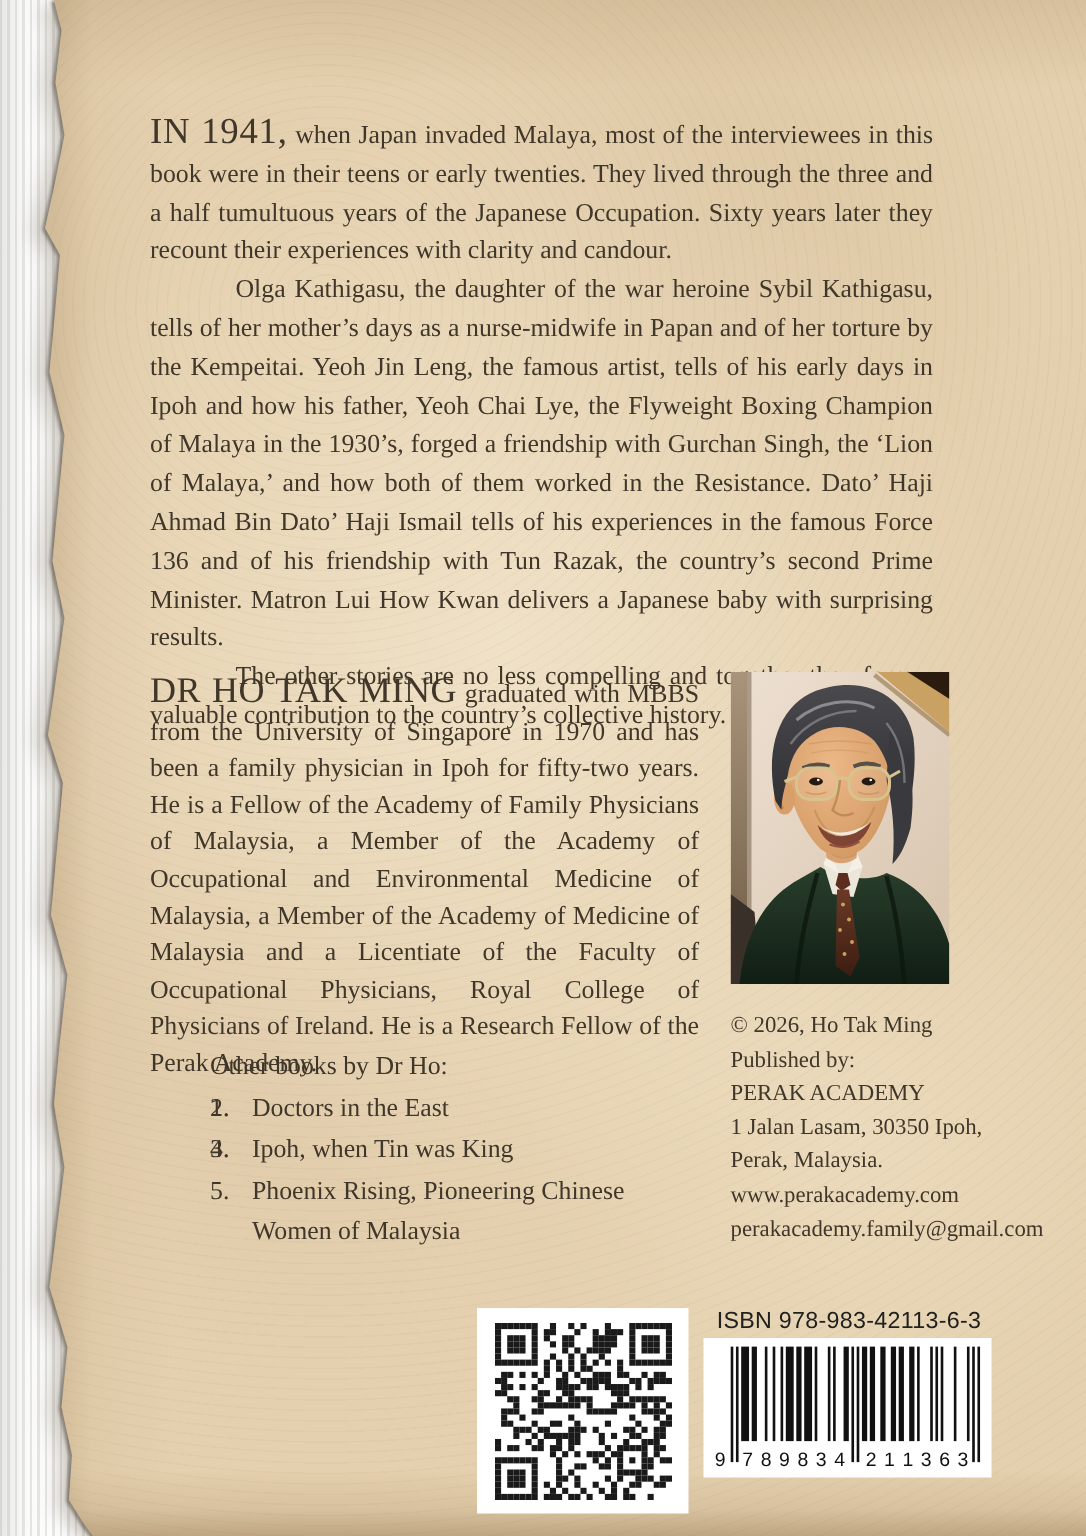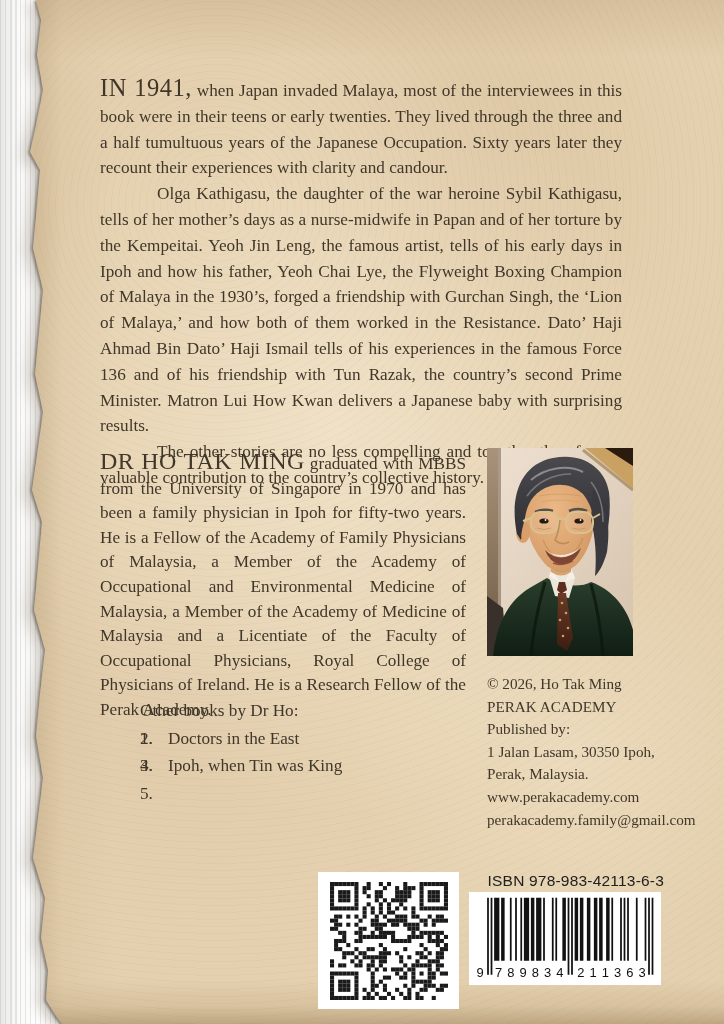--- a/index.html
+++ b/index.html
@@ -58,21 +58,21 @@
   }
   .books .heading{margin:0 0 1px 0;}
   .books ol{list-style:none;margin:0;padding:0;}
   .books li{position:relative;padding-left:28px;}
   .books .num{position:absolute;left:0;}
   .qr-box{
     position:absolute;left:318px;top:872px;width:141px;height:137px;
     background:#ffffff;display:flex;align-items:center;justify-content:center;
   }
   .isbn-label{
-    position:absolute;left:468px;top:872px;width:196px;text-align:right;
+    position:absolute;left:468px;top:872px;width:196px;text-align:center;
     font-family:"Liberation Sans","DejaVu Sans",sans-serif;
     font-size:15.5px;color:#20201e;letter-spacing:.2px;
   }
   .barcode-box{
     position:absolute;left:469px;top:892px;width:192px;height:93px;
     background:#ffffff;display:flex;align-items:flex-start;justify-content:center;
   }
   .barcode-box svg{margin-top:4px;}
   .bc-digit{
     font-family:"Liberation Sans","DejaVu Sans",sans-serif;
@@ -196,28 +196,28 @@
       </svg>
     </div>
 
     <div class="books ink">
       <p class="heading">Other books by Dr Ho:</p>
       <ol>
         <li><span class="num">1.</span></li>
         <li><span class="num">2.</span><span>Doctors in the East</span></li>
         <li><span class="num">3.</span></li>
         <li><span class="num">4.</span><span>Ipoh, when Tin was King</span></li>
-        <li><span class="num">5.</span></li>
+        <li><span class="num">5.</span><span>Phoenix Rising, Pioneering Chinese Women of Malaysia</span></li>
       </ol>
     </div>
 
     <div class="publisher ink">
       <div>© 2026, Ho Tak Ming</div>
+      <div>Published by:</div>
       <div>PERAK ACADEMY</div>
-      <div>Published by:</div>
       <div>1 Jalan Lasam, 30350 Ipoh,</div>
       <div>Perak, Malaysia.</div>
       <div>www.perakacademy.com</div>
       <div>perakacademy.family@gmail.com</div>
     </div>
 
     <div class="qr-box">
       <svg id="qr-svg" width="118" height="118" viewBox="0 0 116 116">
           <rect x="0" y="0" width="4" height="4" fill="#1a1a1a"></rect>
           <rect x="4" y="0" width="4" height="4" fill="#1a1a1a"></rect>

